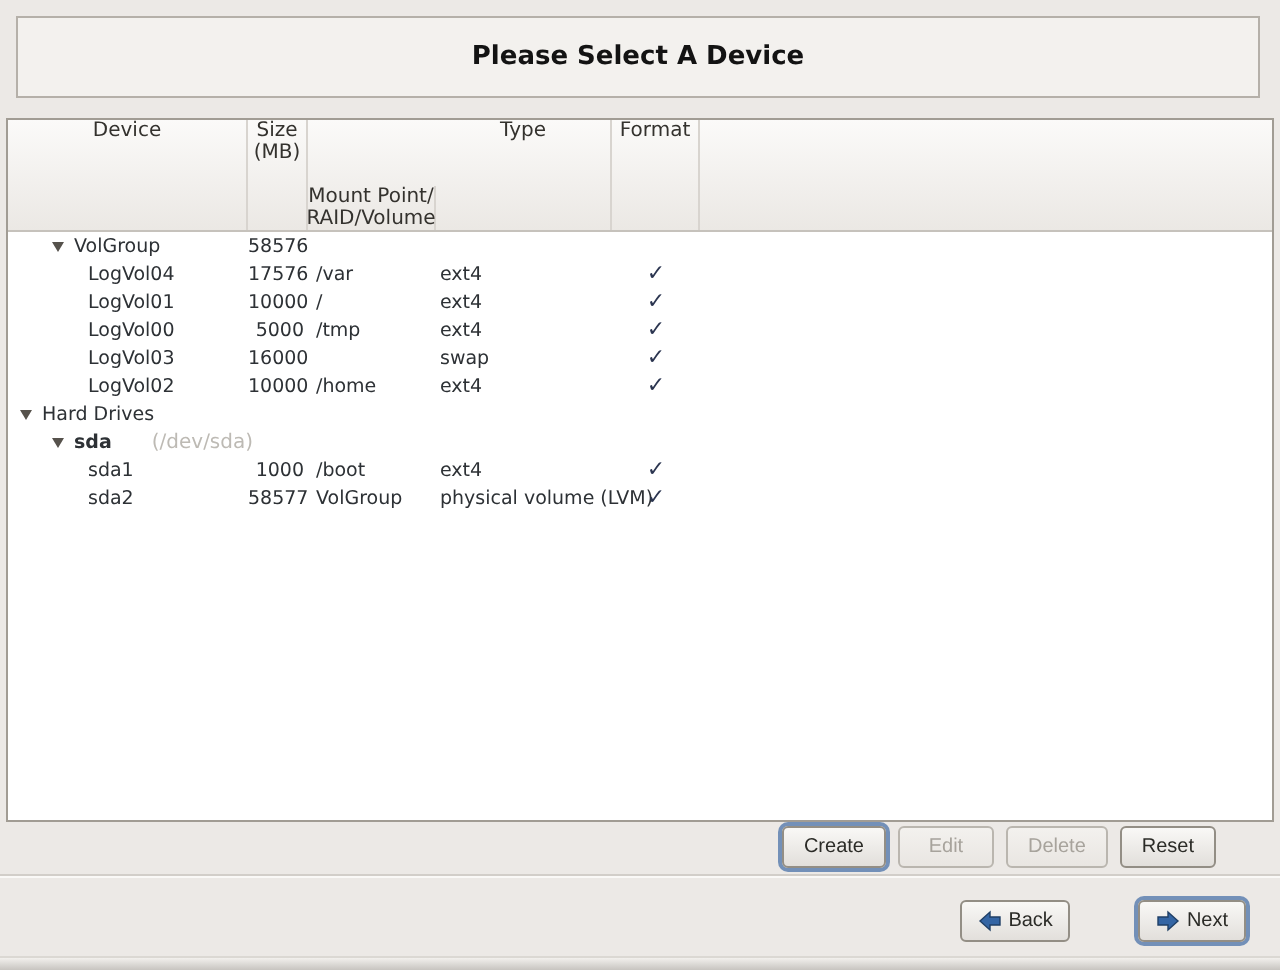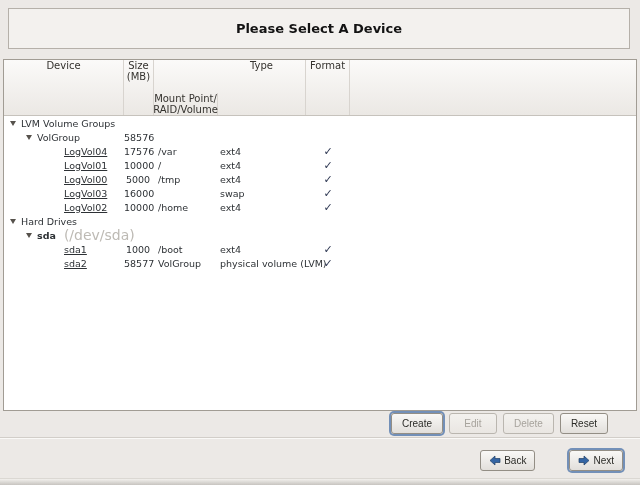--- a/index.html
+++ b/index.html
@@ -53,36 +53,36 @@
   .tbody { flex:1; overflow:hidden; }
   .tr {
     display:flex; height:14px; align-items:center;
     font-size:9.5px; color:#2d3135;
     white-space:nowrap;
   }
   .td { box-sizing:border-box; overflow:visible; }
   .cell-device { width:120px; display:flex; align-items:center; }
   .cell-device.lvl0 { padding-left:6px; }
   .cell-device.lvl1 { padding-left:22px; }
-  .cell-device.lvl2 { padding-left:60px;text-decoration:underline; }
-  .cell-size  { width:30px; text-align:center; padding-right:2px; }
+  .cell-device.lvl2 { padding-left:40px; }
+  .cell-size  { width:30px; text-align:right; padding-right:2px; }
   .cell-mount { width:64px; padding-left:4px; }
   .cell-type  { width:88px; padding-left:2px; }
   .cell-format{ width:44px; text-align:center; }
 
   .expander {
     width:0; height:0;
     border-left:3.5px solid transparent;
     border-right:3.5px solid transparent;
     border-top:5px solid #56524c;
     margin-right:5px;
     flex:0 0 auto;
   }
   .bold { font-weight:bold; }
-  .device-note { color:#bdbab4; font-size:14px; margin-left:8px; }
+  .device-note { color:#bdbab4; font-size:10px; margin-left:20px; }
   .check { color:#2b3550; font-size:11px; line-height:11px; }
 
   
   .actions {
     position:absolute; top:413px; left:0; right:32px; height:21px;
     display:flex; justify-content:flex-end; gap:6px;
   }
   .btn {
     height:21px; min-width:48px;
     box-sizing:border-box;
@@ -145,30 +145,20 @@
     </div>
     <div class="th col-type">
       <span>Type</span>
     </div>
     <div class="th col-format">
       <span>Format</span>
     </div>
     <div class="th col-fill"></div>
   </div>
   <div class="tbody">
-      <div class="tr">
-    <div class="td cell-device lvl0">
-          <span class="expander"></span>
-          <span>LVM Volume Groups</span>
-        </div>
-    <div class="td cell-size"></div>
-    <div class="td cell-mount"></div>
-    <div class="td cell-type"></div>
-    <div class="td cell-format"></div>
-  </div>
       <div class="tr">
     <div class="td cell-device lvl1">
           <span class="expander"></span>
           <span>VolGroup</span>
         </div>
     <div class="td cell-size">58576</div>
     <div class="td cell-mount"></div>
     <div class="td cell-type"></div>
     <div class="td cell-format"></div>
   </div>

